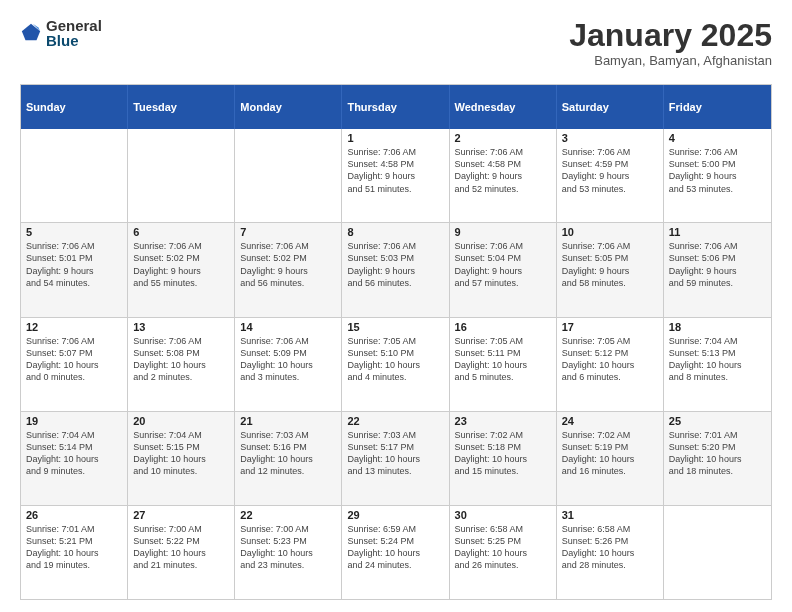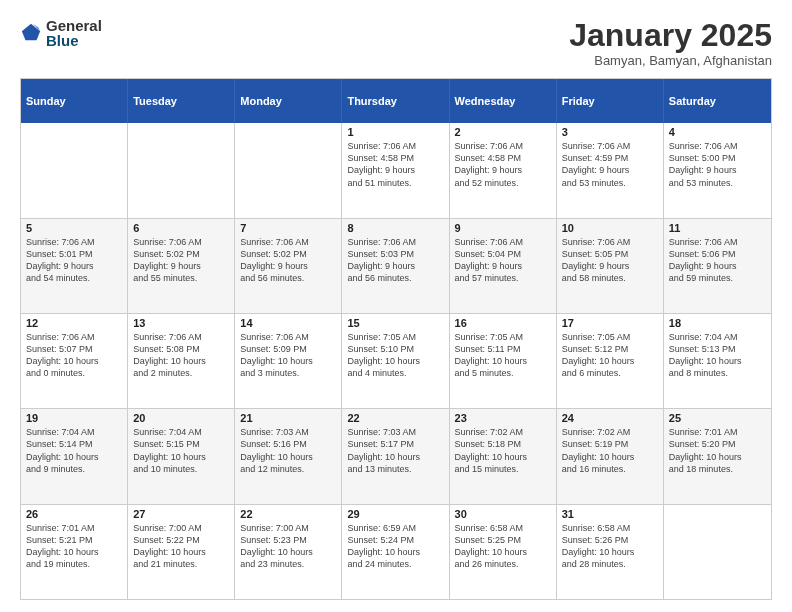--- a/index.html
+++ b/index.html
@@ -14,21 +14,21 @@
       width: 792px;
       height: 612px;
       padding: 18px 20px 12px 20px;
       display: flex;
       flex-direction: column;
     }
     .header {
       display: flex;
       justify-content: space-between;
       align-items: flex-start;
-      margin-bottom: 10px;
+      margin-bottom: 16px;
     }
     .logo {
       display: flex;
       align-items: center;
       gap: 4px;
     }
     .logo-text {
       display: flex;
       flex-direction: column;
       line-height: 1;
@@ -141,22 +141,22 @@
     </div>
   </div>
 
   <div class="calendar">
     <div class="cal-header" id="cal-header-row">
         <div class="cal-header-cell">Sunday</div>
         <div class="cal-header-cell">Tuesday</div>
         <div class="cal-header-cell">Monday</div>
         <div class="cal-header-cell">Thursday</div>
         <div class="cal-header-cell">Wednesday</div>
+        <div class="cal-header-cell">Saturday</div>
         <div class="cal-header-cell">Friday</div>
-        <div class="cal-header-cell">Saturday</div>
       </div>
     <div class="cal-body" id="cal-body">
         <div class="cal-row">
           <div class="cal-cell empty"></div>
           <div class="cal-cell empty"></div>
           <div class="cal-cell empty"></div>
           <div class="cal-cell">
             <span class="day-num">1</span>
             <div class="cell-text">Sunrise: 7:06 AM<br>Sunset: 4:58 PM<br>Daylight: 9 hours<br>and 51 minutes.</div>
           </div>

